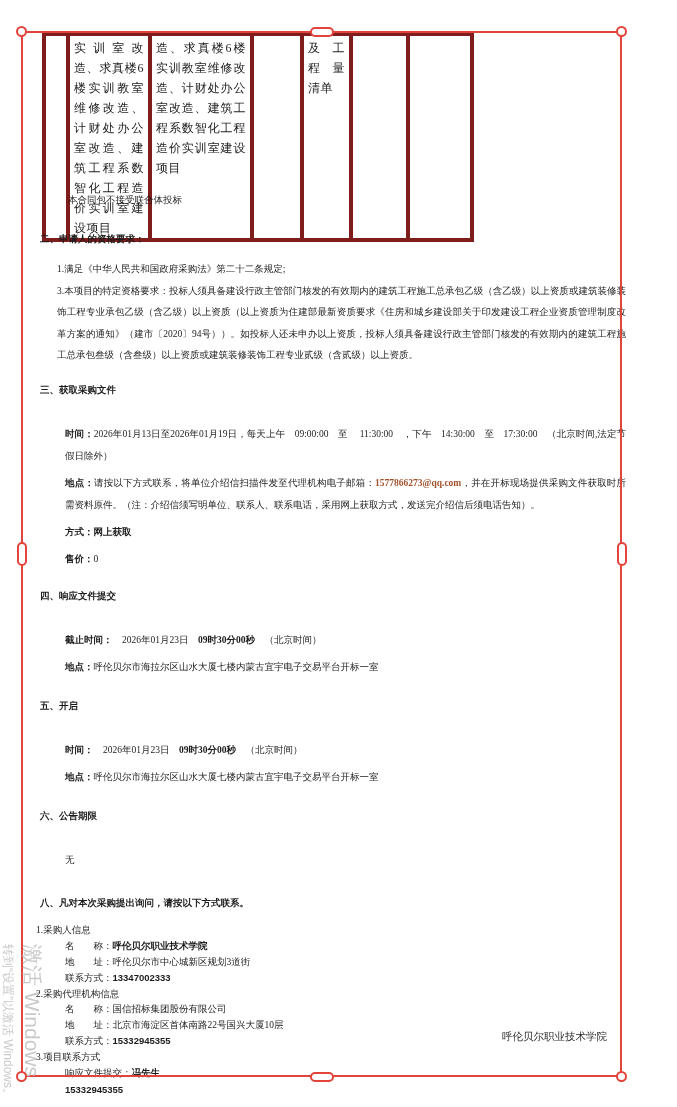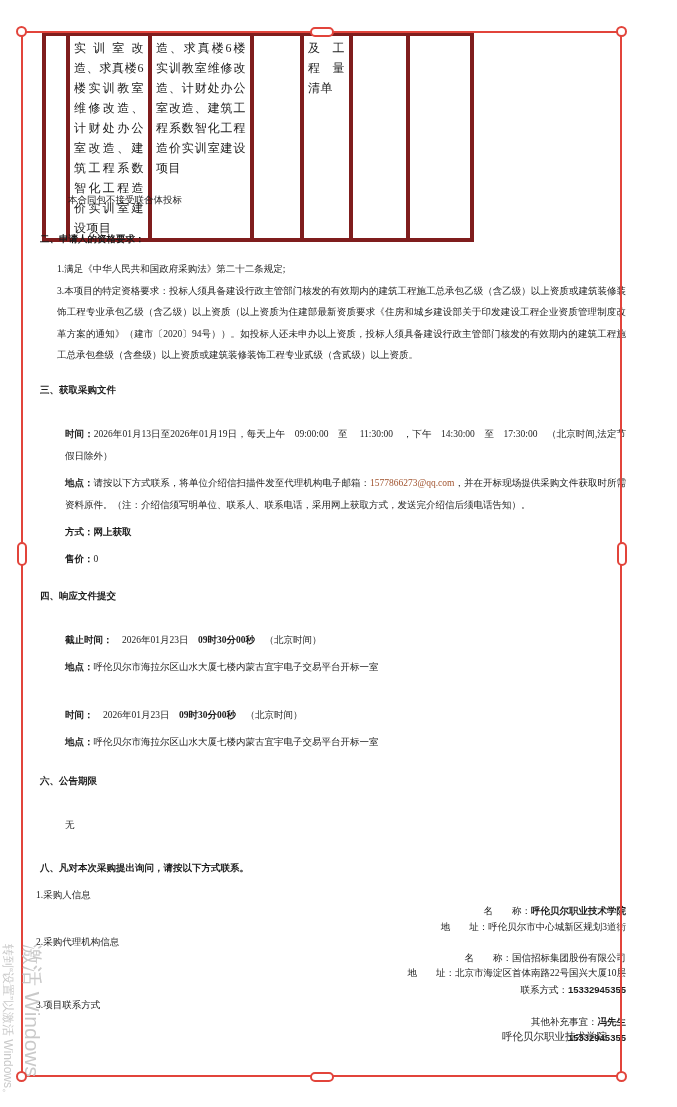--- a/index.html
+++ b/index.html
@@ -45,26 +45,26 @@
   .note { margin:14px 0 0 28px; line-height:13px; }
   .sec-h { font-weight:700; line-height:13px; }
   .mt26 { margin-top:26px; } .mt17 { margin-top:17px; } .mt20 { margin-top:20px; }
   .mt22 { margin-top:22px; }
   .items { margin:13px 0 0 17px; }
   .items p { line-height:21.5px; text-align:justify; }
   .para { margin-left:25px; line-height:22px; text-align:justify; }
   .para.gap { margin-top:26px; }
   .para.tight { margin-top:5px; }
   b.lbl { font-weight:700; }
-  .email { color:#a0522d; }
+  .email { color:#a0522d;font-weight:bold; }
   .boldtime { font-weight:700; }
   
   .contacts { margin-top:13px; line-height:15.5px; }
   .contacts .gtitle { margin-left:-4px; }
-  .contacts .cline { margin-left:25px;text-align:right; }
+  .contacts .cline { margin-left:25px; }
   .val-sans { font-family:"Liberation Sans","DejaVu Sans",sans-serif; font-weight:700; font-size:9.5px; }
   
   .footer-sign {
     position:absolute; top:1030px; right:70px;
     font-family:"Liberation Sans","DejaVu Sans",sans-serif;
     font-size:10.5px; color:#2a2a2a;
   }
   
   .watermark {
     position:absolute; left:47px; top:944px;
@@ -116,41 +116,43 @@
     <p class="sec-h mt17">三、获取采购文件</p>
     <p class="para gap"><b class="lbl">时间：</b><span>2026年01月13日至2026年01月19日，每天上午　09:00:00　至　 11:30:00　，下午　14:30:00　至　17:30:00　（北京时间,法定节假日除外）</span></p>
     <p class="para tight"><b class="lbl">地点：</b><span>请按以下方式联系，将单位介绍信扫描件发至代理机构电子邮箱：</span><span class="email">1577866273@qq.com</span><span>，并在开标现场提供采购文件获取时所需资料原件。（注：介绍信须写明单位、联系人、联系电话，采用网上获取方式，发送完介绍信后须电话告知）。</span></p>
     <p class="para tight"><b class="lbl">方式：</b><b class="lbl">网上获取</b></p>
     <p class="para tight"><b class="lbl">售价：</b><span>0</span></p>
 
     <p class="sec-h mt20">四、响应文件提交</p>
     <p class="para gap"><b class="lbl">截止时间：</b><span>　2026年01月23日　</span><span class="boldtime">09时30分00秒</span><span>　（北京时间）</span></p>
     <p class="para tight"><b class="lbl">地点：</b><span>呼伦贝尔市海拉尔区山水大厦七楼内蒙古宜宇电子交易平台开标一室</span></p>
 
+    <p class="sec-h mt22">五、开启</p>
     <p class="para gap"><b class="lbl">时间：</b><span>　2026年01月23日　</span><span class="boldtime">09时30分00秒</span><span>　（北京时间）</span></p>
     <p class="para tight"><b class="lbl">地点：</b><span>呼伦贝尔市海拉尔区山水大厦七楼内蒙古宜宇电子交易平台开标一室</span></p>
 
     <p class="sec-h mt22">六、公告期限</p>
 
     <p class="para gap">无</p>
 
     <p class="sec-h mt26">八、凡对本次采购提出询问，请按以下方式联系。</p>
 
     <div class="contacts">
       <p class="gtitle">1.采购人信息</p>
       <p class="cline"><span>名　　称：</span><span class="val-sans">呼伦贝尔职业技术学院</span></p>
       <p class="cline"><span>地　　址：</span><span>呼伦贝尔市中心城新区规划3道街</span></p>
+      <p class="cline"><span>联系方式：</span><span class="val-sans">13347002333</span></p>
 
       <p class="gtitle">2.采购代理机构信息</p>
       <p class="cline"><span>名　　称：</span><span>国信招标集团股份有限公司</span></p>
       <p class="cline"><span>地　　址：</span><span>北京市海淀区首体南路22号国兴大厦10层</span></p>
       <p class="cline"><span>联系方式：</span><span class="val-sans">15332945355</span></p>
 
       <p class="gtitle">3.项目联系方式</p>
-      <p class="cline"><span>其他补充事宜：</span><span class="val-sans">冯先生</span></p>
+      <p class="cline"><span>响应文件提交：</span><span class="val-sans">冯先生</span></p>
       <p class="cline"><span class="val-sans">15332945355</span></p>
     </div>
   </div>
 
   <div class="footer-sign">呼伦贝尔职业技术学院</div>
 
   <div class="watermark">
     <div class="w1">激活 Windows</div>
     <div class="w2">转到“设置”以激活 Windows。</div>
   </div>

